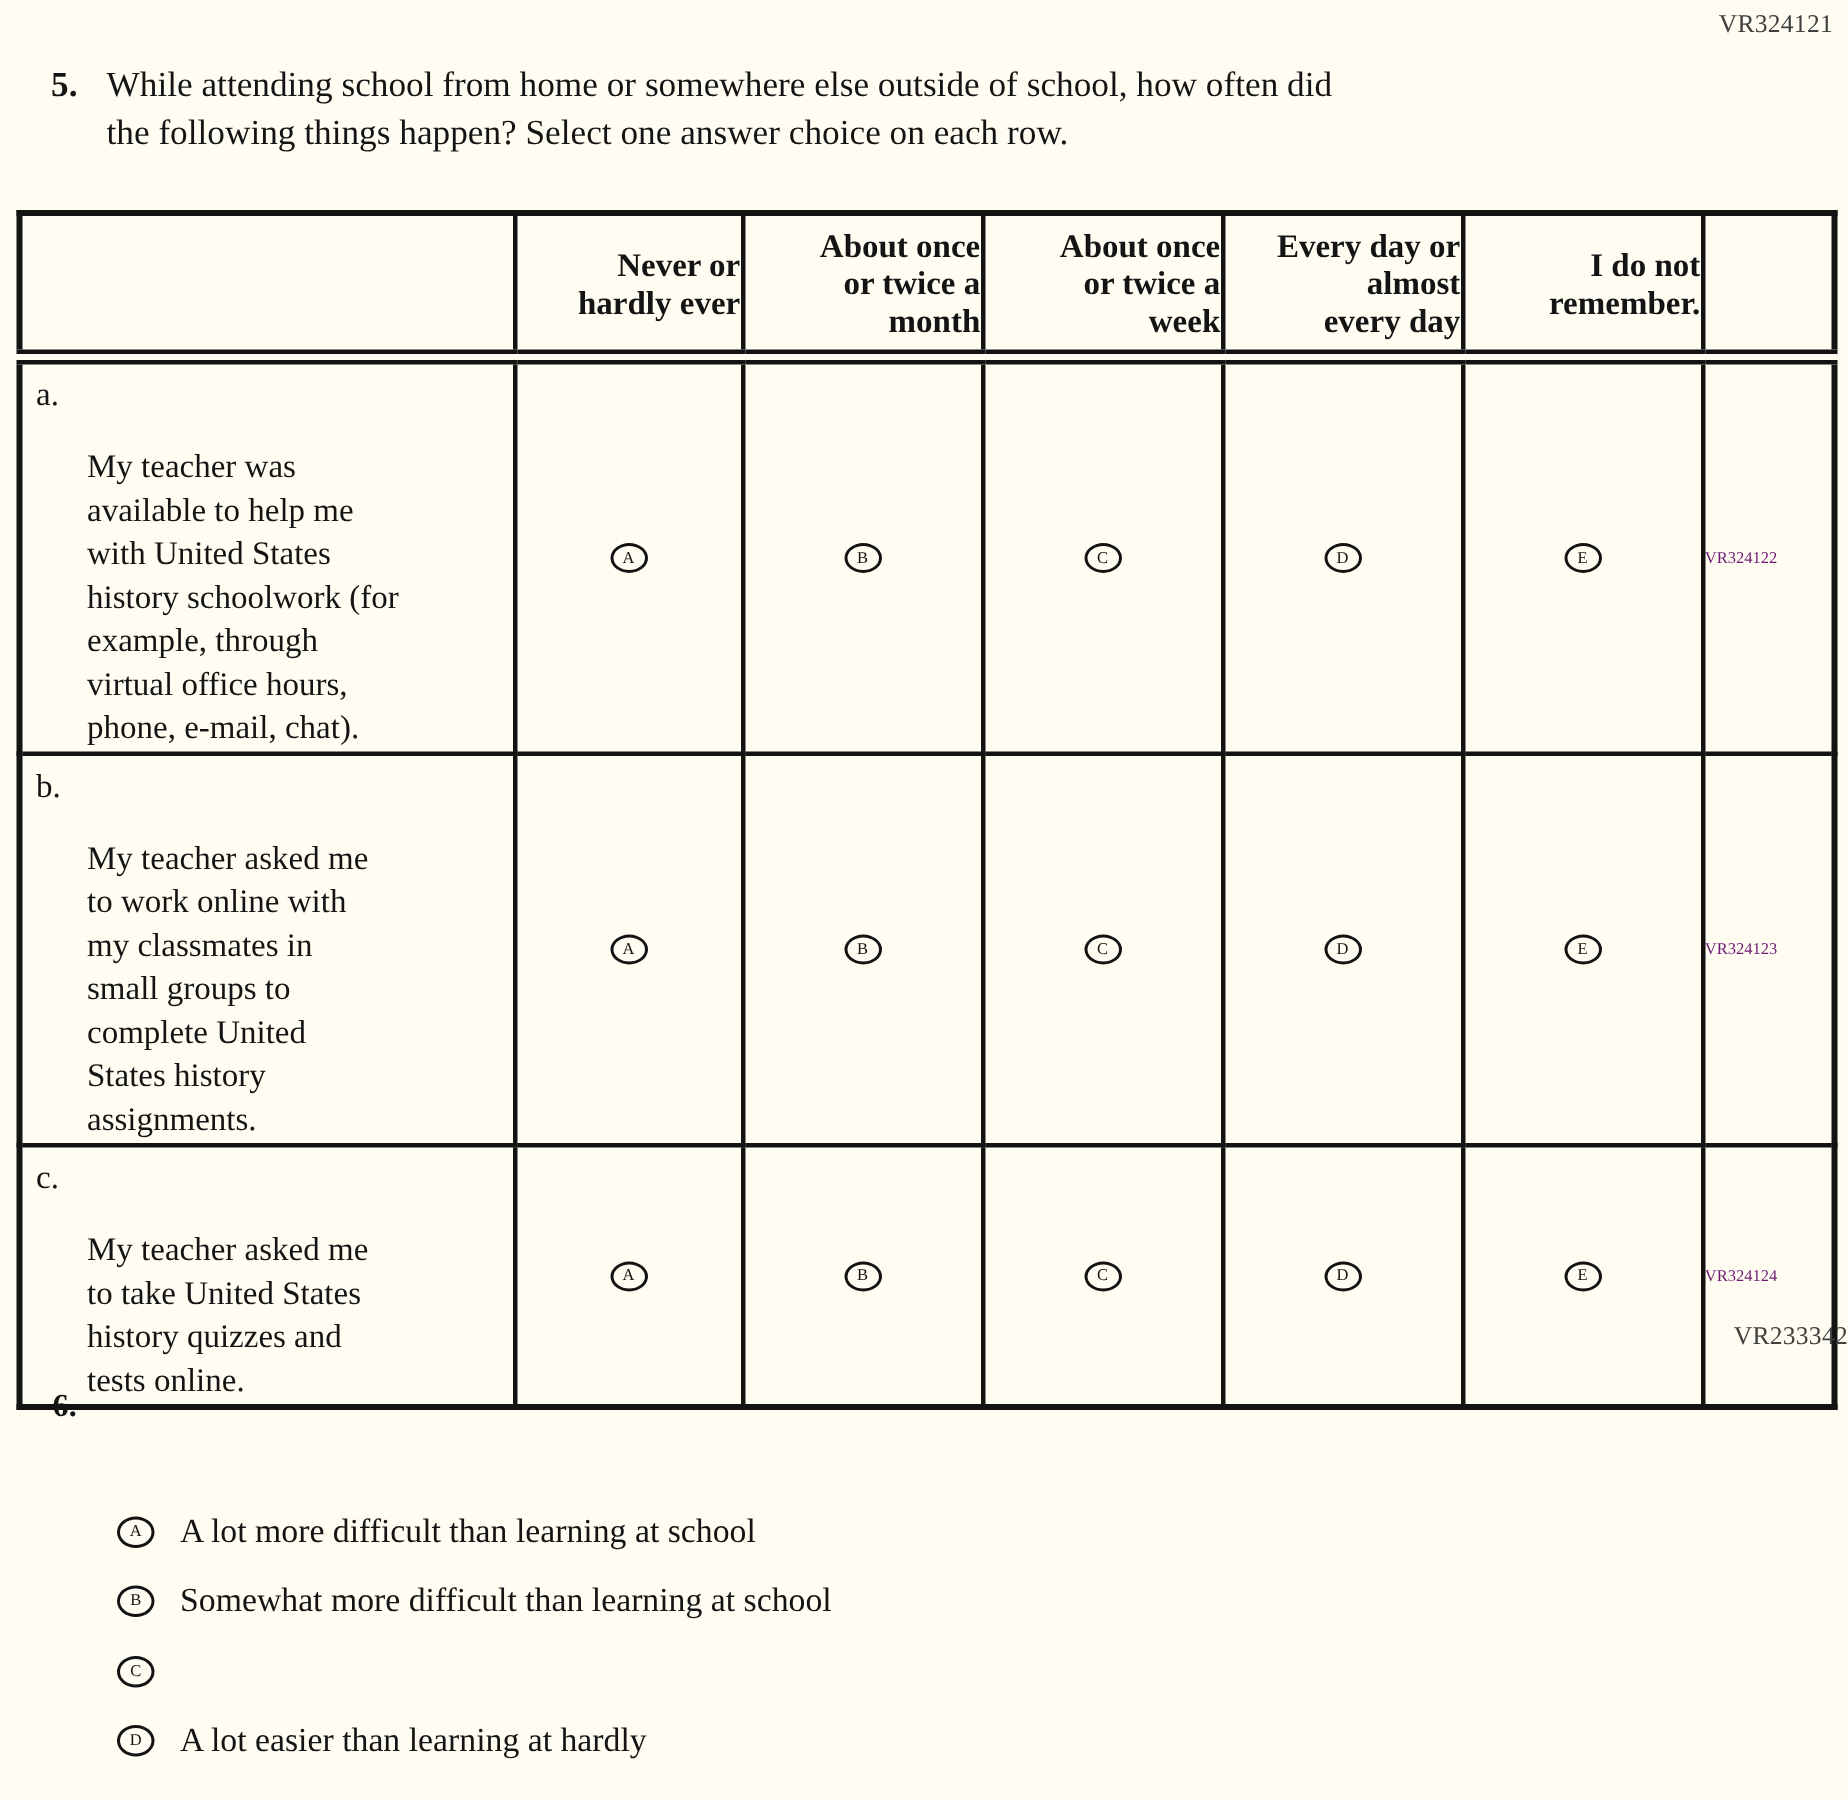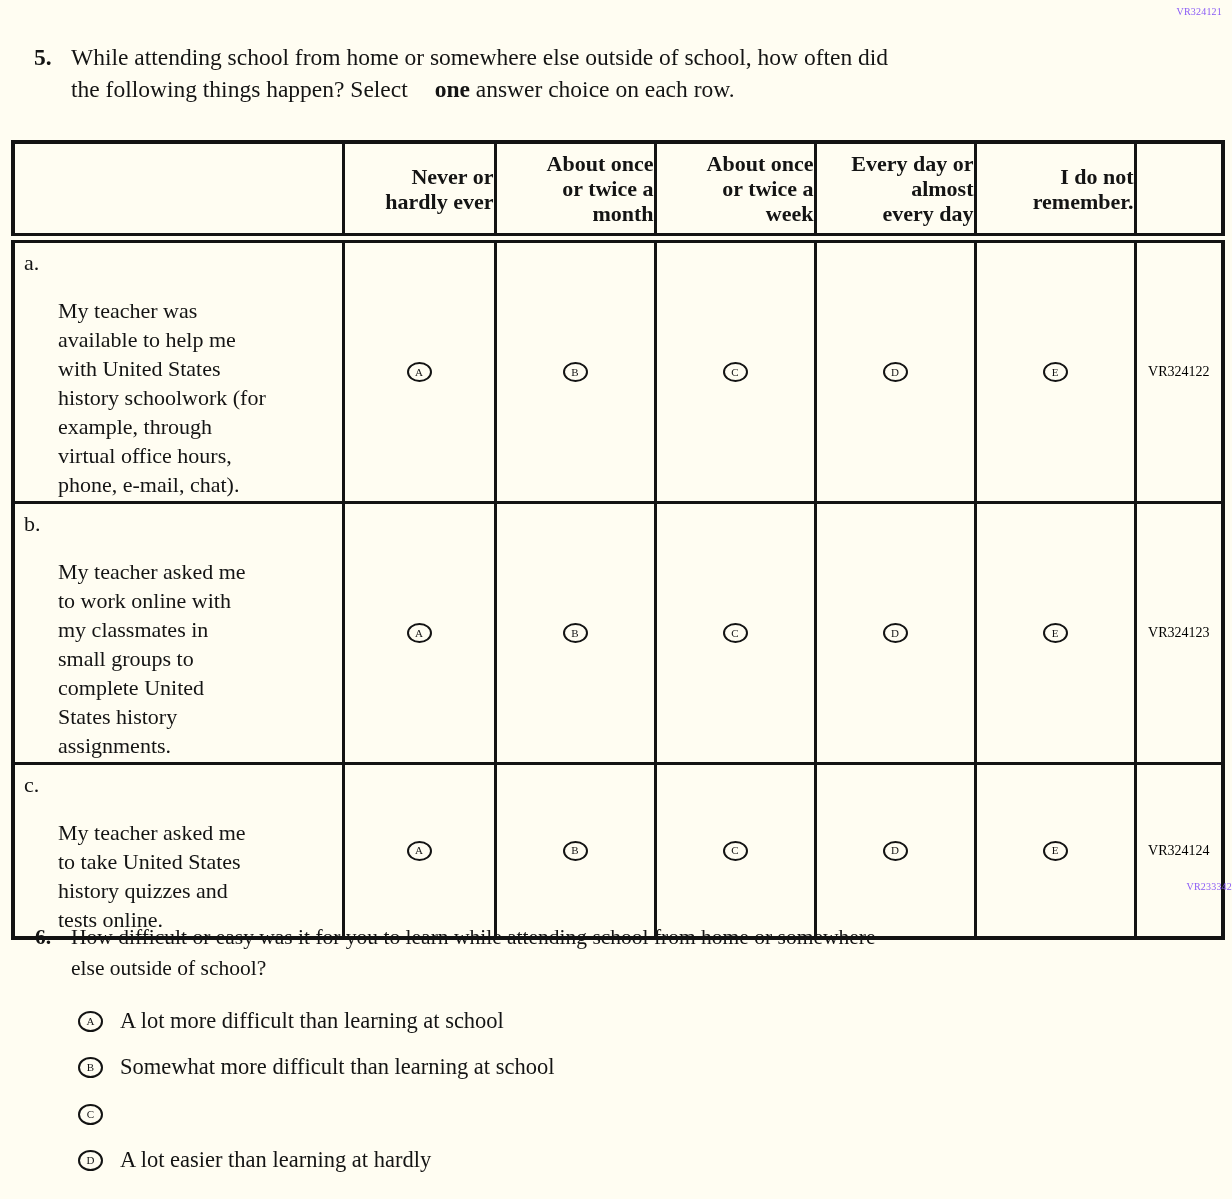--- a/index.html
+++ b/index.html
@@ -6,34 +6,34 @@
   .page {
     position:relative;
     width:1232px; height:1199px;
     background:#FFFDF2;
     font-family:"Liberation Serif", serif;
     color:#141414;
     overflow:hidden;
   }
   .code {
     position:absolute;
-    font-size:10px;
+    font-size:17px;
     letter-spacing:0.2px;
-    color:#8b5cf6;
+    color:#404040;
   }
   .code.top    { top:6px;   right:10px; }
   .code.middle { top:881px; right:0; }
 
   .question { position:absolute; display:flex; }
   .q5 { left:34px; top:42px; width:1075px; font-size:23.5px; line-height:31.5px; }
   .q6 { left:35px; top:922px; width:1075px; font-size:21.5px; line-height:31px; }
   .q-num { font-weight:bold; flex:none; width:37px; }
   .q6 .q-num { width:36px; }
   .q-text { white-space:pre-line; }
-  .q-text b { font-weight:bold;margin-left:21px; }
+  .q-text b { font-weight:normal; }
 
   table.survey {
     position:absolute; left:11px; top:140px;
     width:1210px;
     border-collapse:collapse; table-layout:fixed;
     border:4px solid #131313;
   }
   table.survey th, table.survey td {
     border:3px solid #131313;
     padding:0;
@@ -57,22 +57,22 @@
   td.bubble-cell { text-align:center; vertical-align:middle; }
   .bubble {
     display:inline-flex; align-items:center; justify-content:center;
     width:21px; height:16px;
     border:2px solid #131313; border-radius:50%;
     font-size:11px; line-height:1;
     background:transparent;
     box-sizing:content-box;
   }
   td.vr {
-    font-size:14px; text-align:center; vertical-align:middle;
-    color:#000000;
+    font-size:11px; vertical-align:middle;
+    color:#701a75;
   }
 
   .opt {
     position:absolute; left:78px;
     display:flex; align-items:flex-start;
     font-size:22.5px; line-height:30px;
   }
   .opt .bubble { margin-top:5px; margin-right:17px; width:21px; height:17px; flex:none; }
   .opt-1 { top:1006px; } .opt-2 { top:1052px; } .opt-3 { top:1099px; } .opt-4 { top:1145px; }
 </style>
@@ -176,22 +176,20 @@
         <td class="bubble-cell"><span class="bubble">E</span></td>
         <td class="vr">VR324124</td>
       </tr>
     </tbody>
   </table>
 
   <div class="code middle">VR233342</div>
 
   <div class="question q6">
     <div class="q-num">6.</div>
-    <div class="q-text">How difficult or easy was it for you to learn while attending school from home or somewhere
-else outside of school?</div>
   </div>
 
   <div class="opt opt-1">
     <span class="bubble">A</span>
     <span>A lot more difficult than learning at school</span>
   </div>
   <div class="opt opt-2">
     <span class="bubble">B</span>
     <span>Somewhat more difficult than learning at school</span>
   </div>

